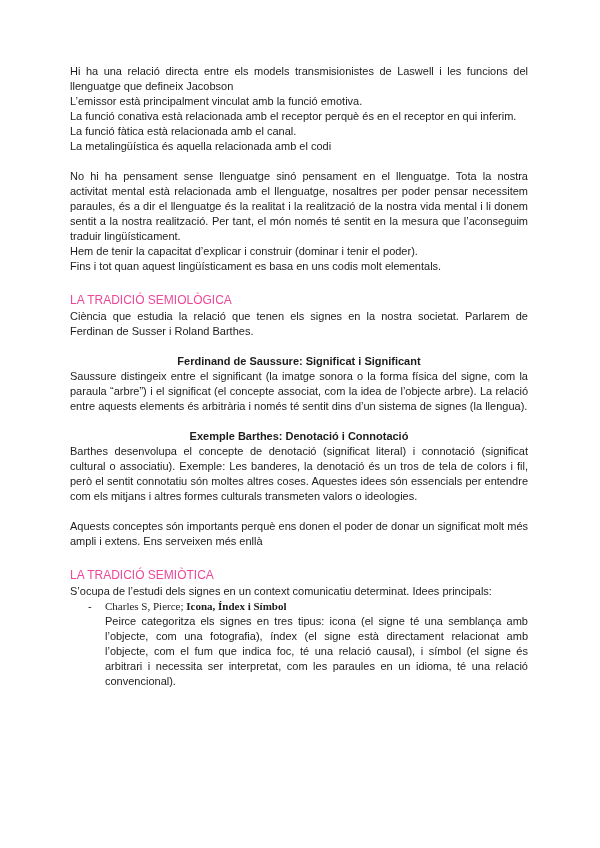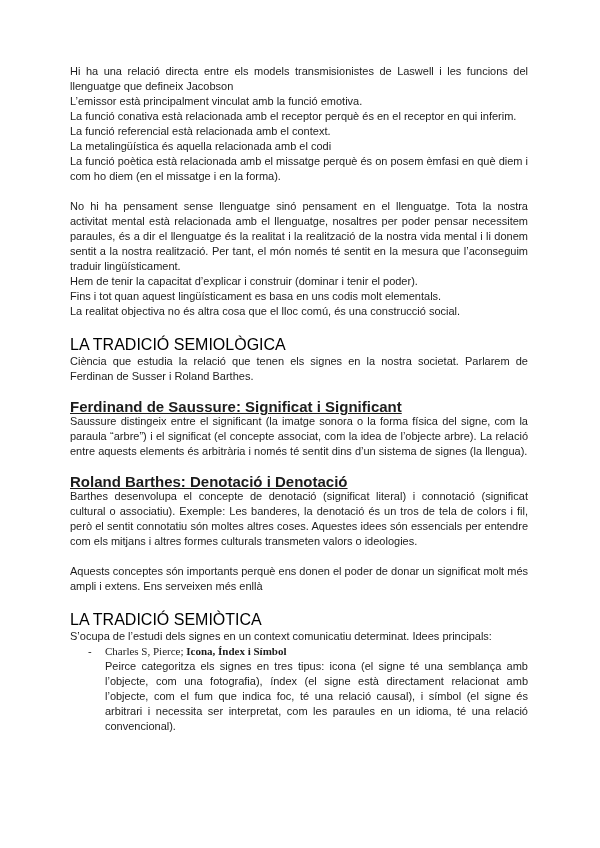--- a/index.html
+++ b/index.html
@@ -24,34 +24,33 @@
   }
   .line {
     margin: 0;
     text-align: justify;
   }
   .gap {
     margin-top: 15px;
   }
   .red-heading {
     margin: 18px 0 1px 0;
-    font-size: 16px;
+    font-size: 12px;
     line-height: 16px;
     font-weight: normal;
-    color: #000000;
+    color: #ec4899;
     text-align: left;
   }
   .bold-heading {
     margin: 15px 0 0 0;
-    font-size: 15px;
+    font-size: 11px;
     line-height: 15px;
     font-weight: bold;
     color: #1c1c1c;
-    text-align: left;
-    text-decoration: underline;
+    text-align: center;
   }
   .list-row {
     display: flex;
     margin: 0 0 0 18px;
   }
   .list-dash {
     width: 17px;
     flex: none;
   }
   .list-text {
@@ -66,40 +65,38 @@
 </style>
 </head>
 <body>
 
 <div class="page">
 
   <section>
     <p class="line">Hi ha una relació directa entre els models transmisionistes de Laswell i les funcions del llenguatge que defineix Jacobson</p>
     <p class="line">L’emissor està principalment vinculat amb la funció emotiva.</p>
     <p class="line">La funció conativa està relacionada amb el receptor perquè és en el receptor en qui inferim.</p>
-    <p class="line">La funció referencial està relacionada amb el context.</p>
+    <p class="line">La funció fàtica està relacionada amb el canal.</p>
     <p class="line">La metalingüística és aquella relacionada amb el codi</p>
-    <p class="line">La funció poètica està relacionada amb el missatge perquè és on posem èmfasi en què diem i com ho diem (en el missatge i en la forma).</p>
   </section>
 
   <section class="gap">
     <p class="line">No hi ha pensament sense llenguatge sinó pensament en el llenguatge. Tota la nostra activitat mental està relacionada amb el llenguatge, nosaltres per poder pensar necessitem paraules, és a dir el llenguatge és la realitat i la realització de la nostra vida mental i li donem sentit a la nostra realització. Per tant, el món només té sentit en la mesura que l’aconseguim traduir lingüísticament.</p>
     <p class="line">Hem de tenir la capacitat d’explicar i construir (dominar i tenir el poder).</p>
     <p class="line">Fins i tot quan aquest lingüísticament es basa en uns codis molt elementals.</p>
-    <p class="line">La realitat objectiva no és altra cosa que el lloc comú, és una construcció social.</p>
   </section>
 
   <h2 class="red-heading">LA TRADICIÓ SEMIOLÒGICA</h2>
 
   <p class="line">Ciència que estudia la relació que tenen els signes en la nostra societat. Parlarem de Ferdinan de Susser i Roland Barthes.</p>
 
   <h3 class="bold-heading">Ferdinand de Saussure: Significat i Significant</h3>
   <p class="line">Saussure distingeix entre el significant (la imatge sonora o la forma física del signe, com la paraula “arbre”) i el significat (el concepte associat, com la idea de l’objecte arbre). La relació entre aquests elements és arbitrària i només té sentit dins d’un sistema de signes (la llengua).</p>
 
-  <h3 class="bold-heading">Roland Barthes: Denotació i Denotació</h3>
+  <h3 class="bold-heading">Exemple Barthes: Denotació i Connotació</h3>
   <p class="line">Barthes desenvolupa el concepte de denotació (significat literal) i connotació (significat cultural o associatiu). Exemple: Les banderes, la denotació és un tros de tela de colors i fil, però el sentit connotatiu són moltes altres coses. Aquestes idees són essencials per entendre com els mitjans i altres formes culturals transmeten valors o ideologies.</p>
 
   <p class="line gap">Aquests conceptes són importants perquè ens donen el poder de donar un significat molt més ampli i extens. Ens serveixen més enllà</p>
 
   <h2 class="red-heading">LA TRADICIÓ SEMIÒTICA</h2>
 
   <p class="line">S’ocupa de l’estudi dels signes en un context comunicatiu determinat. Idees principals:</p>
 
   <div class="list-row">
     <span class="list-dash">-</span>

